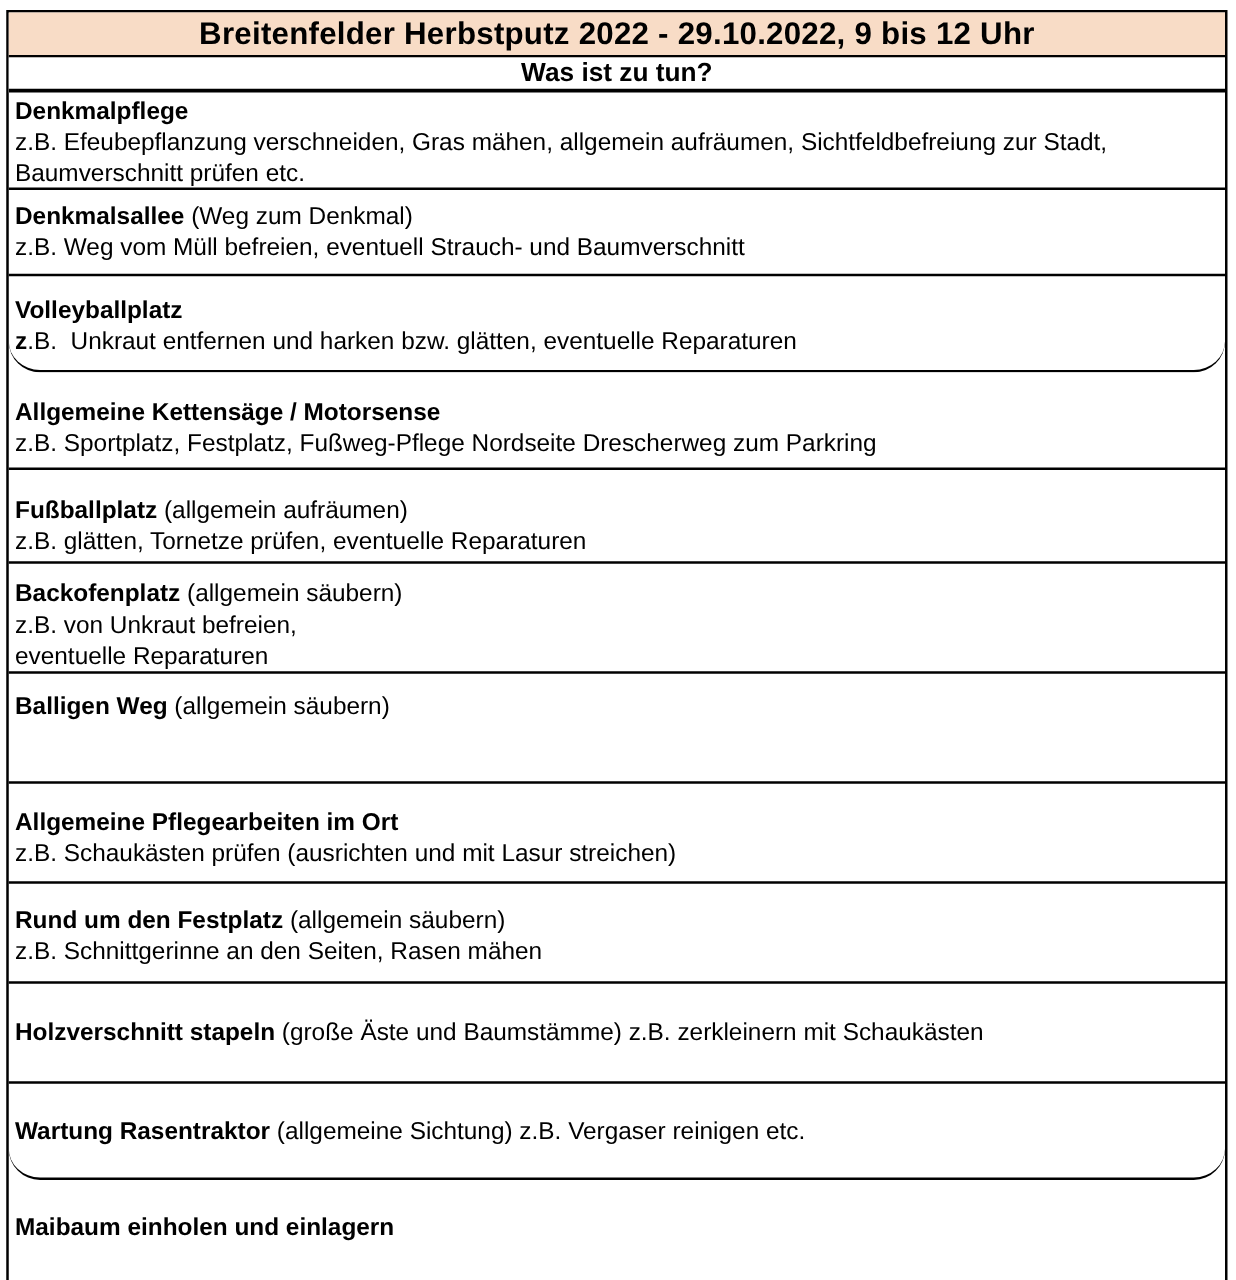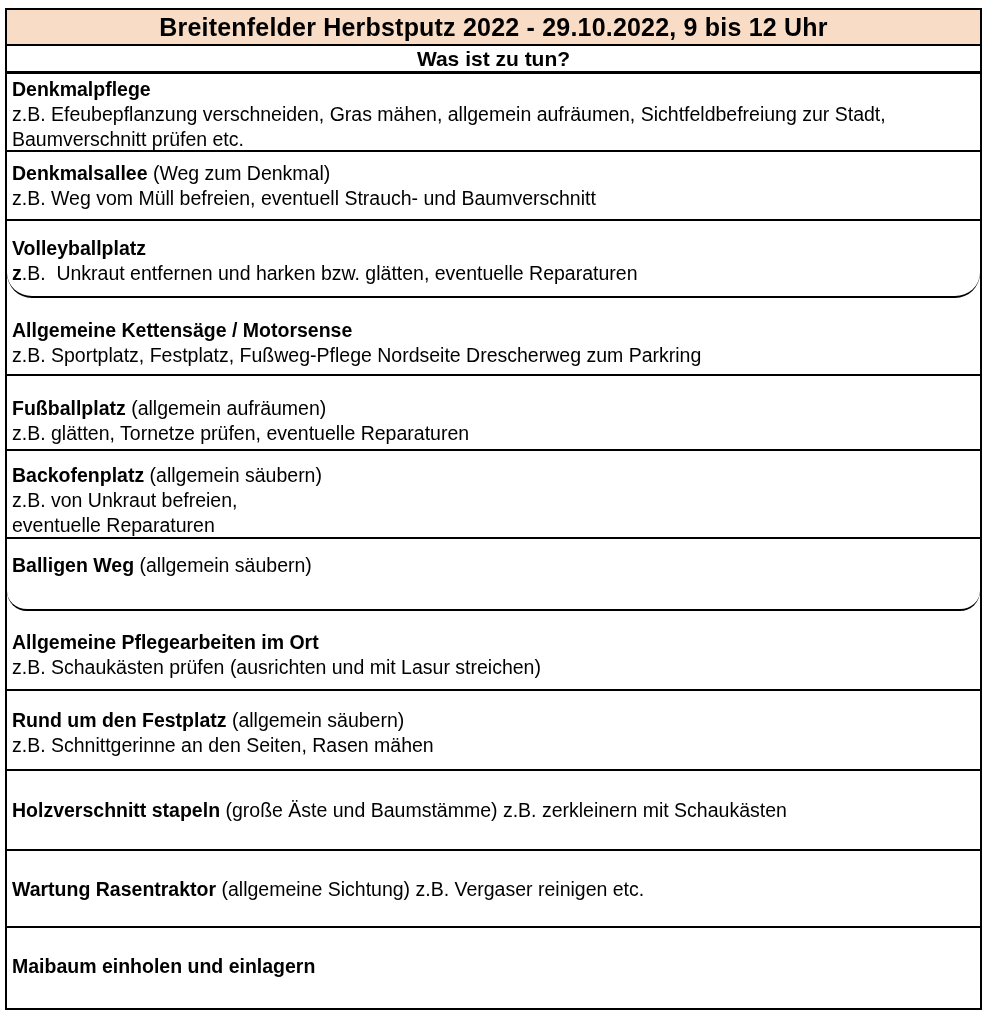--- a/index.html
+++ b/index.html
@@ -45,25 +45,25 @@
   .line { line-height: 25px; white-space: pre; }
   .seg { font-weight: normal; }
   .seg.bold { font-weight: bold; }
   
   .row-0  { height: 78px; padding-top: 3px;  }
   .row-1  { height: 69px; padding-top: 9px; }
   .row-2  { height: 77px; padding-top: 15px; border-radius: 25px; }
   .row-3  { height: 78px; padding-top: 20px; }
   .row-4  { height: 75px; padding-top: 20px; }
   .row-5  { height: 88px; padding-top: 12px; }
-  .row-6  { height: 72px; padding-top: 14px; border-radius: 20px; }
+  .row-6  { height: 88px; padding-top: 14px; }
   .row-7  { height: 80px; padding-top: 19px; }
   .row-8  { height: 80px; padding-top: 17px; }
   .row-9  { height: 80px; padding-top: 27px; }
-  .row-10 { height: 77px; padding-top: 26px; }
+  .row-10 { height: 77px; padding-top: 26px; border-radius: 25px; }
   .row-11 { height: 80px; padding-top: 26px; }
 </style>
 </head>
 <body>
 
 <div class="sheet">
   <div class="task-table">
     <div class="title-row" style="background: rgb(248, 220, 198);">Breitenfelder Herbstputz 2022 - 29.10.2022, 9 bis 12 Uhr</div>
     <div class="subtitle-row">Was ist zu tun?</div>
     <div>

